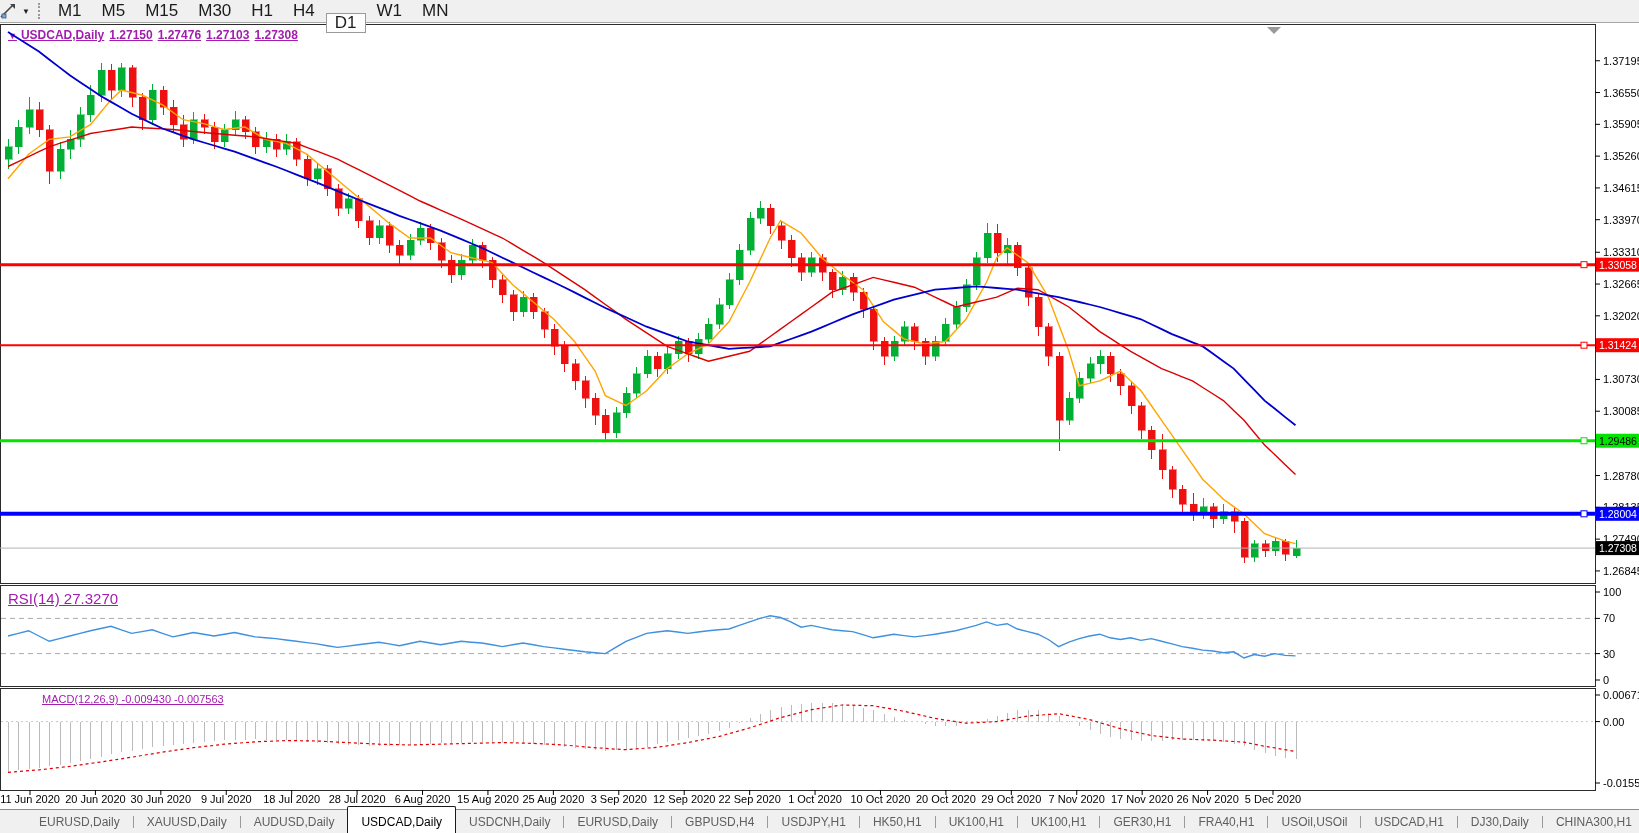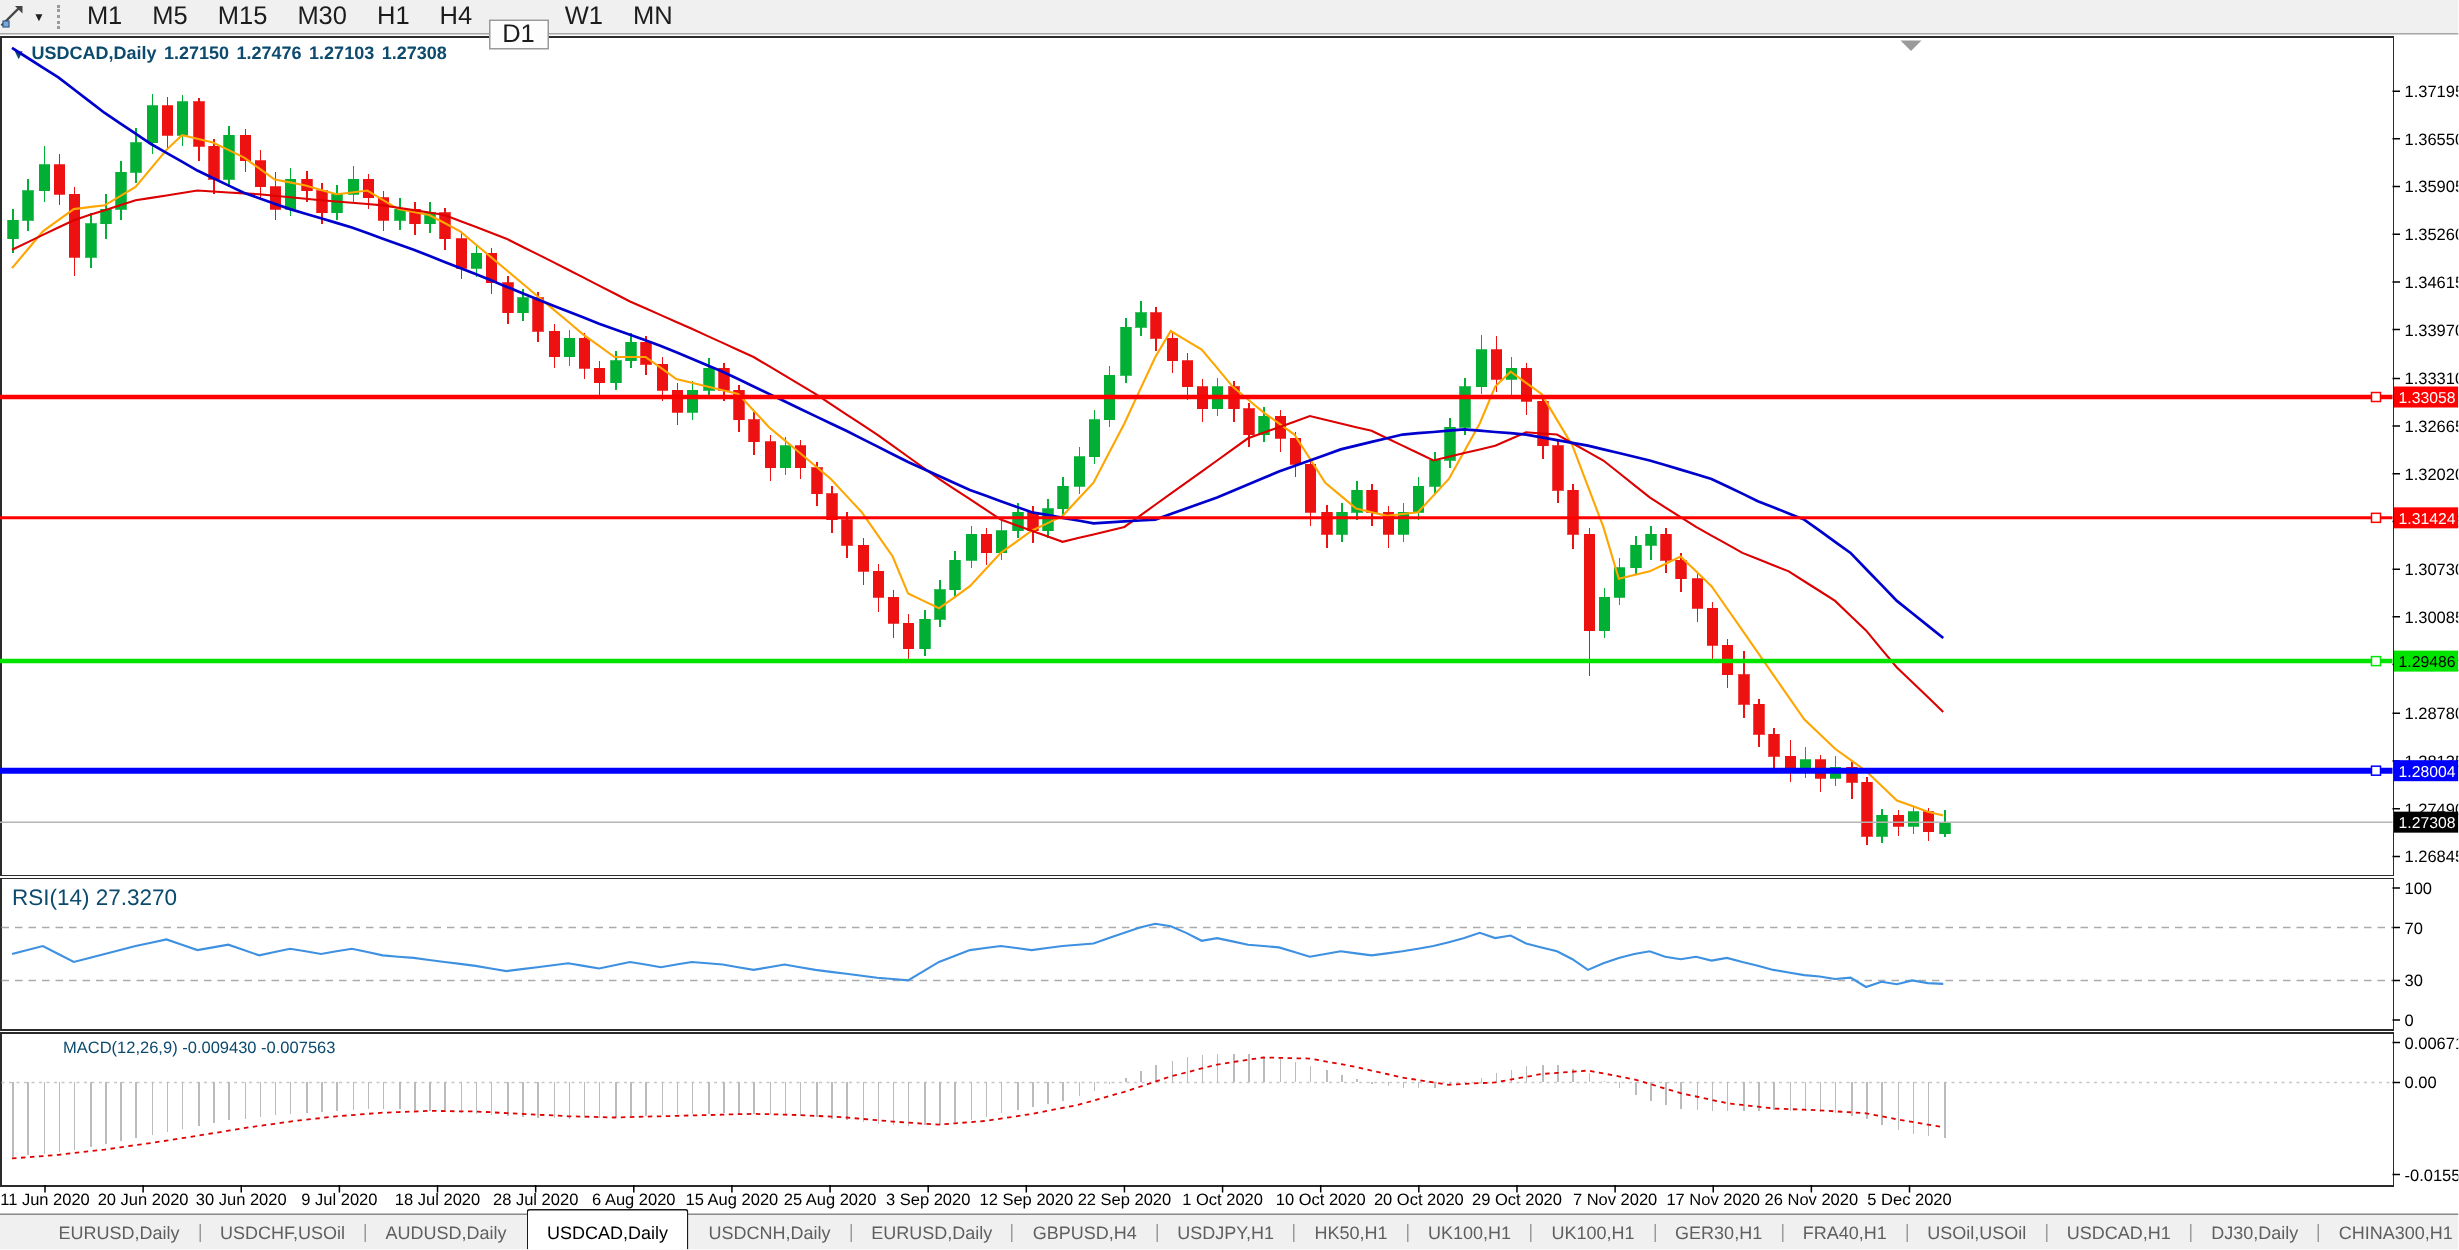--- a/index.html
+++ b/index.html
@@ -10,21 +10,21 @@
     border-bottom:1px solid #a8a8a8;display:flex;align-items:center;z-index:5;}
   .tool-icon{width:20px;height:16px;margin-left:0;display:inline-block;position:relative;}
   .tool-icon svg{display:block}
   .caret{font-size:8px;color:#222;margin:0 4px 0 2px;}
   .grip{height:16px;border-left:2px dotted #9a9a9a;margin:0 8px 0 4px;}
   .tf-btn{font-size:17px;color:#1c1c1c;padding:2px 8px;margin:0 1px;background:transparent;
     border:1px solid transparent;cursor:default;line-height:14px;}
   .tf-btn.active{background:#fdfdfd;border:1px solid #9a9a9a;margin-top:23px;}
   
   #chart-svg{position:absolute;top:0;left:0;z-index:2;}
-  .pane-label{position:absolute;z-index:1;color:#0c4a6e;white-space:nowrap;}
+  .pane-label{position:absolute;z-index:1;color:#a21caf;white-space:nowrap;text-decoration:underline;}
   #main-title{top:28px;left:8px;font-size:12px;font-weight:bold;z-index:1;}
   #main-title span{margin-right:5px;}
   #main-title .t-arrow{font-size:9px;margin-right:4px;}
   #rsi-label{top:590px;left:8px;font-size:15px;}
   #macd-label{top:693px;left:8px;font-size:11px;margin-left:34px;}
   
   #tabbar{position:absolute;left:0;top:809px;width:1639px;height:24px;background:#f0f0f0;
     border-top:1px solid #8c8c8c;display:flex;align-items:stretch;padding-left:26px;
     box-sizing:border-box;z-index:5;font-size:12px;color:#5f5f5f;}
   .tab{padding:5px 13px 4px 13px;white-space:nowrap;cursor:default;}
@@ -579,21 +579,21 @@
         <line x1="0" y1="548.1012389380531" x2="1595" y2="548.1012389380531" stroke="#B4B4B4" stroke-width="1"></line>
         <rect x="1596" y="541.1012389380531" width="43" height="14" fill="#000000"></rect>
         <text x="1599" y="552.1012389380531" font-size="10.5" fill="#FFFFFF">1.27308</text>
       </g>
       <path d="M1267 27 L1281 27 L1274 34 Z" fill="#9A9A9A"></path>
     </svg>
 
   <div id="tabbar">
     <span class="tab">EURUSD,Daily</span>
       <span class="tabsep"></span>
-    <span class="tab">USDCHF,USOil</span>
+    <span class="tab">XAUUSD,Daily</span>
       <span class="tabsep"></span>
     <span class="tab">AUDUSD,Daily</span>
     <span class="tab active">USDCAD,Daily</span>
     <span class="tab">USDCNH,Daily</span>
       <span class="tabsep"></span>
     <span class="tab">EURUSD,Daily</span>
       <span class="tabsep"></span>
     <span class="tab">GBPUSD,H4</span>
       <span class="tabsep"></span>
     <span class="tab">USDJPY,H1</span>

